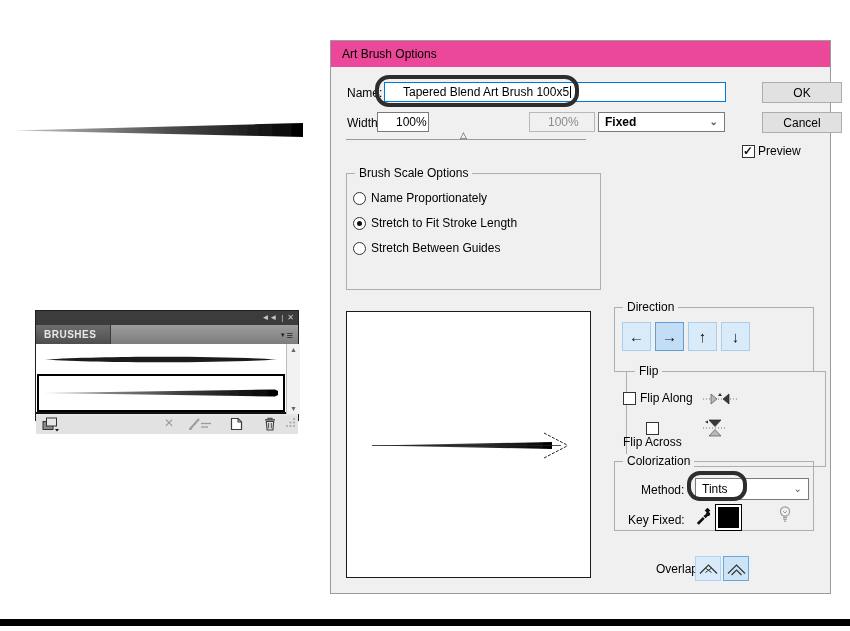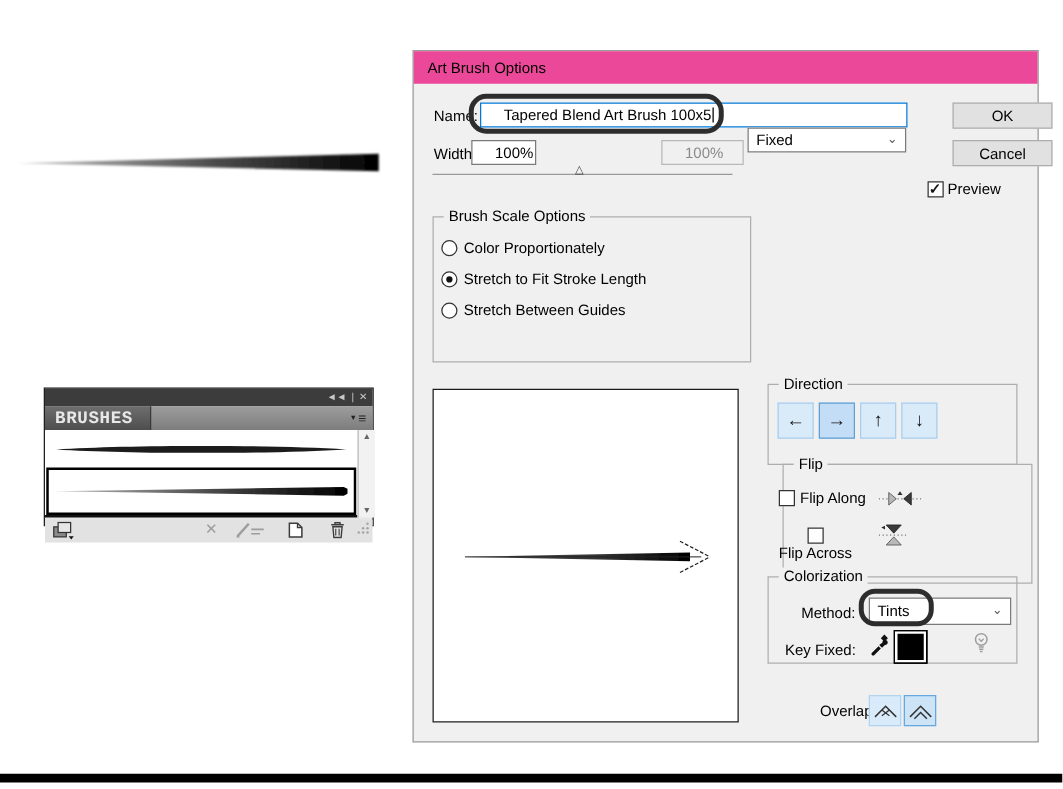--- a/index.html
+++ b/index.html
@@ -11,22 +11,22 @@
   
   #artwork-stroke { left:13px; top:120px; }
 
   
   #brushes-panel { left:35px; top:310px; width:264px; height:111px; border:1px solid #1f1f1f; background:#e6e6e6; }
   .pnl-titlebar { position:absolute; left:0; top:0; width:100%; height:14px; background:#3c3c3c;
                   display:flex; justify-content:flex-end; align-items:center; gap:4px; padding-right:4px; }
   .pnl-titlebar span { color:#c9c9c9; font-size:8px; line-height:14px; }
   .pnl-tabs { position:absolute; left:0; top:14px; width:100%; height:19px;
               background:linear-gradient(#9d9d9d,#7d7d7d); display:flex; align-items:stretch; }
-  .pnl-tab { background:linear-gradient(#6e6e6e,#4e4e4e); color:#e8e8e8; font-size:14px; font-weight:bold;
-             letter-spacing:.5px; padding:0 14px 0 8px; display:flex; align-items:center; border-right:1px solid #3a3a3a;font-family:Liberation Mono, monospace; }
+  .pnl-tab { background:linear-gradient(#6e6e6e,#4e4e4e); color:#e8e8e8; font-size:10px; font-weight:bold;
+             letter-spacing:.5px; padding:0 14px 0 8px; display:flex; align-items:center; border-right:1px solid #3a3a3a; }
   .pnl-menu { margin-left:auto; display:flex; align-items:center; padding-right:5px; color:#222; }
   .pnl-menu .ar { font-size:6px; margin-right:1px; } .pnl-menu .ln { font-size:11px; font-weight:bold; }
   .pnl-list { position:absolute; left:0; top:33px; width:250px; height:70px; background:#fff; border-bottom:2px solid #111; }
   .brush-row { position:absolute; left:0; width:250px; display:flex; align-items:center; justify-content:center; }
   .brush-row.r1 { top:0; height:30px; }
   .brush-row.r2 { top:30px; height:38px; border:2px solid #000; width:248px; left:1px; background:#fff; }
   .pnl-scroll { position:absolute; left:250px; top:33px; width:14px; height:70px; background:#f2f2f2; border-left:1px solid #bdbdbd;
                 display:flex; flex-direction:column; justify-content:space-between; align-items:center; }
   .pnl-scroll span { font-size:7px; color:#666; padding:2px 0; }
   .pnl-footer { position:absolute; left:0; top:105px; width:100%; height:18px; background:#e2e2e2; }
@@ -169,37 +169,37 @@
       <span>Tapered Blend Art Brush 100x5</span><span class="caret"></span>
     </div>
     <div class="annot" style="left:44px; top:34px; width:204px; height:32px;"></div>
     <div class="btn" style="left:403px; top:41px;">OK</div>
 
     <span class="lbl" style="left:16px; top:75px;">Width:</span>
     <div class="tbox" style="left:46px; top:71px; width:52px; height:20px;">100%</div>
     <div class="slider-line" style="left:15px; top:98px; width:240px;"></div>
     <span class="slider-marker" style="left:129px; top:89px;">△</span>
     <div class="tbox disabled" style="left:198px; top:71px; width:66px; height:20px;">100%</div>
-    <div class="ddown" style="left:267px; top:61px; width:127px; height:20px;">
+    <div class="ddown" style="left:267px; top:71px; width:127px; height:20px;font-weight:bold;">
       <span>Fixed</span>
       <span class="chev">⌄</span>
     </div>
     <div class="btn" style="left:403px; top:71px;">Cancel</div>
 
     <div class="rowflex" style="left:411px; top:103px; gap:3px;">
       <span class="cb checked"></span>
       <span>Preview</span>
     </div>
 
     <div class="grp" style="left:15px; top:132px; width:255px; height:117px;">
       <span class="legend">Brush Scale Options</span>
     </div>
     <div class="rowflex" style="left:22px; top:150px;">
       <span class="radio"></span>
-      <span>Color Proportionately</span>
+      <span>Name Proportionately</span>
     </div>
     <div class="rowflex" style="left:22px; top:175px;">
       <span class="radio sel"></span>
       <span>Stretch to Fit Stroke Length</span>
     </div>
     <div class="rowflex" style="left:22px; top:200px;">
       <span class="radio"></span>
       <span>Stretch Between Guides</span>
     </div>
 

